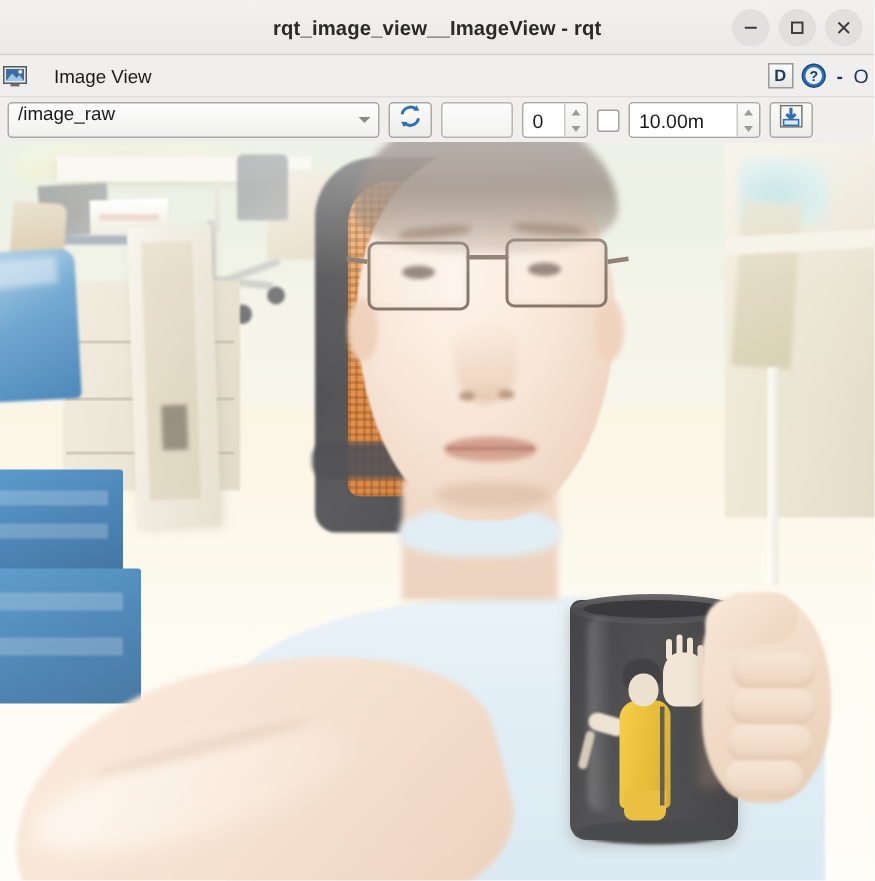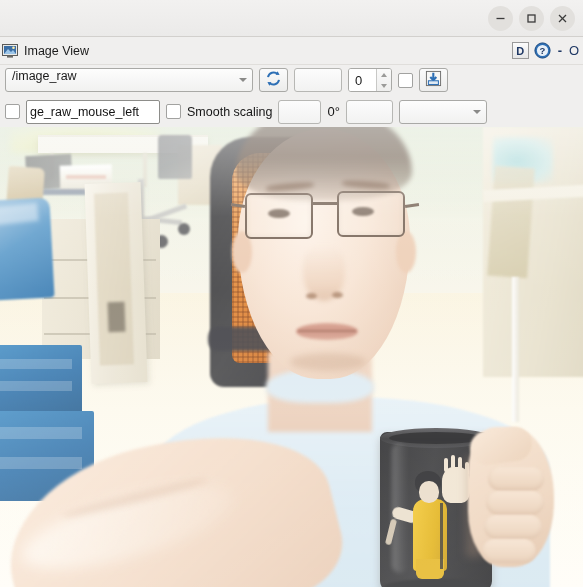--- a/index.html
+++ b/index.html
@@ -65,21 +65,21 @@
     flex: 0 0 28px;
     height: 28px;
     background: #f0efee;
     display: flex;
     align-items: center;
     padding: 0 4px 0 2px;
     border-bottom: 1px solid #e0dedb;
     position: relative;
   }
   .plugin-left {
-    display: flex; align-items: center; gap: 6px; text-align: center;
+    display: flex; align-items: center; gap: 18px; text-align: center;
   }
   .monitor-icon {
     width: 16px; height: 14px;
     position: relative;
     flex: 0 0 16px;
   }
   .plugin-title {
     font-size: 12.5px;
     color: #1b1b1b;
   }
@@ -800,20 +800,21 @@
     pointer-events: none;
     text-shadow: 0 1px 1px rgba(255,255,255,0.6);
   }
 </style>
 </head>
 <body>
 
 <div id="app">
 
   <div class="titlebar">
+    <div class="titlebar-title">rqt_image_view__ImageView - rqt</div>
     <div class="win-buttons">
       <button class="win-btn">
         <svg width="11" height="11" viewBox="0 0 11 11">
           <line x1="1.5" y1="5.5" x2="9.5" y2="5.5" stroke="#3b3b3b" stroke-width="1.3"></line>
         </svg>
       </button>
       <button class="win-btn">
         <svg width="11" height="11" viewBox="0 0 11 11">
           <rect x="2" y="2" width="7" height="7" fill="none" stroke="#3b3b3b" stroke-width="1.3"></rect>
         </svg>
@@ -883,47 +884,43 @@
             <i></i>
           </span>
         <span class="down">
             <i></i>
           </span>
       </span>
     </div>
 
     <div class="cbox"></div>
 
+    <div class="spin" id="range-spin">
+      <span class="spin-val">10.00m</span>
+      <span class="spin-arrows">
+        <span class="up">
+            <i></i>
+          </span>
+        <span class="down">
+            <i></i>
+          </span>
+      </span>
+    </div>
 
     <div class="tool-btn">
       <span>
         <svg width="17" height="17" viewBox="0 0 18 18">
           <rect x="1.5" y="1.5" width="15" height="15" fill="#f7f7f6" stroke="#6e6e6c" stroke-width="1"></rect>
           <path d="M8.8 3 L8.8 9.4 M5.6 7.4 L8.8 10.8 L12 7.4" fill="none" stroke="#2d6fb5" stroke-width="2.2"></path>
           <rect x="3.6" y="11.4" width="10.6" height="4" fill="#dfe9f3" stroke="#2d6fb5" stroke-width="1.1"></rect>
         </svg>
       </span>
     </div>
   </div>
 
-  <div class="toolbar row2">
-    <div class="cbox"></div>
-    <div class="line-edit" id="pub-topic-edit" title="ge_raw_mouse_left">ge_raw_mouse_left</div>
-    <div class="cbox"></div>
-    <span class="plain-label">Smooth scaling</span>
-    <div class="flat-field" id="blank-field-2"></div>
-    <span class="deg-label">0°</span>
-    <div class="flat-field" id="blank-field-3"></div>
-    <div class="combo" id="rotate-combo">
-      <span class="combo-text"></span>
-      <span class="combo-arrow">
-          <i></i>
-        </span>
-    </div>
-  </div>
 
   <div class="image-area">
     <div class="photo">
 
       <div class="ph bg-base"></div>
       <div class="ph wall-light"></div>
       <div class="ph window-green"></div>
       <div class="ph floor"></div>
 
       <div class="ph desk-back"></div>

